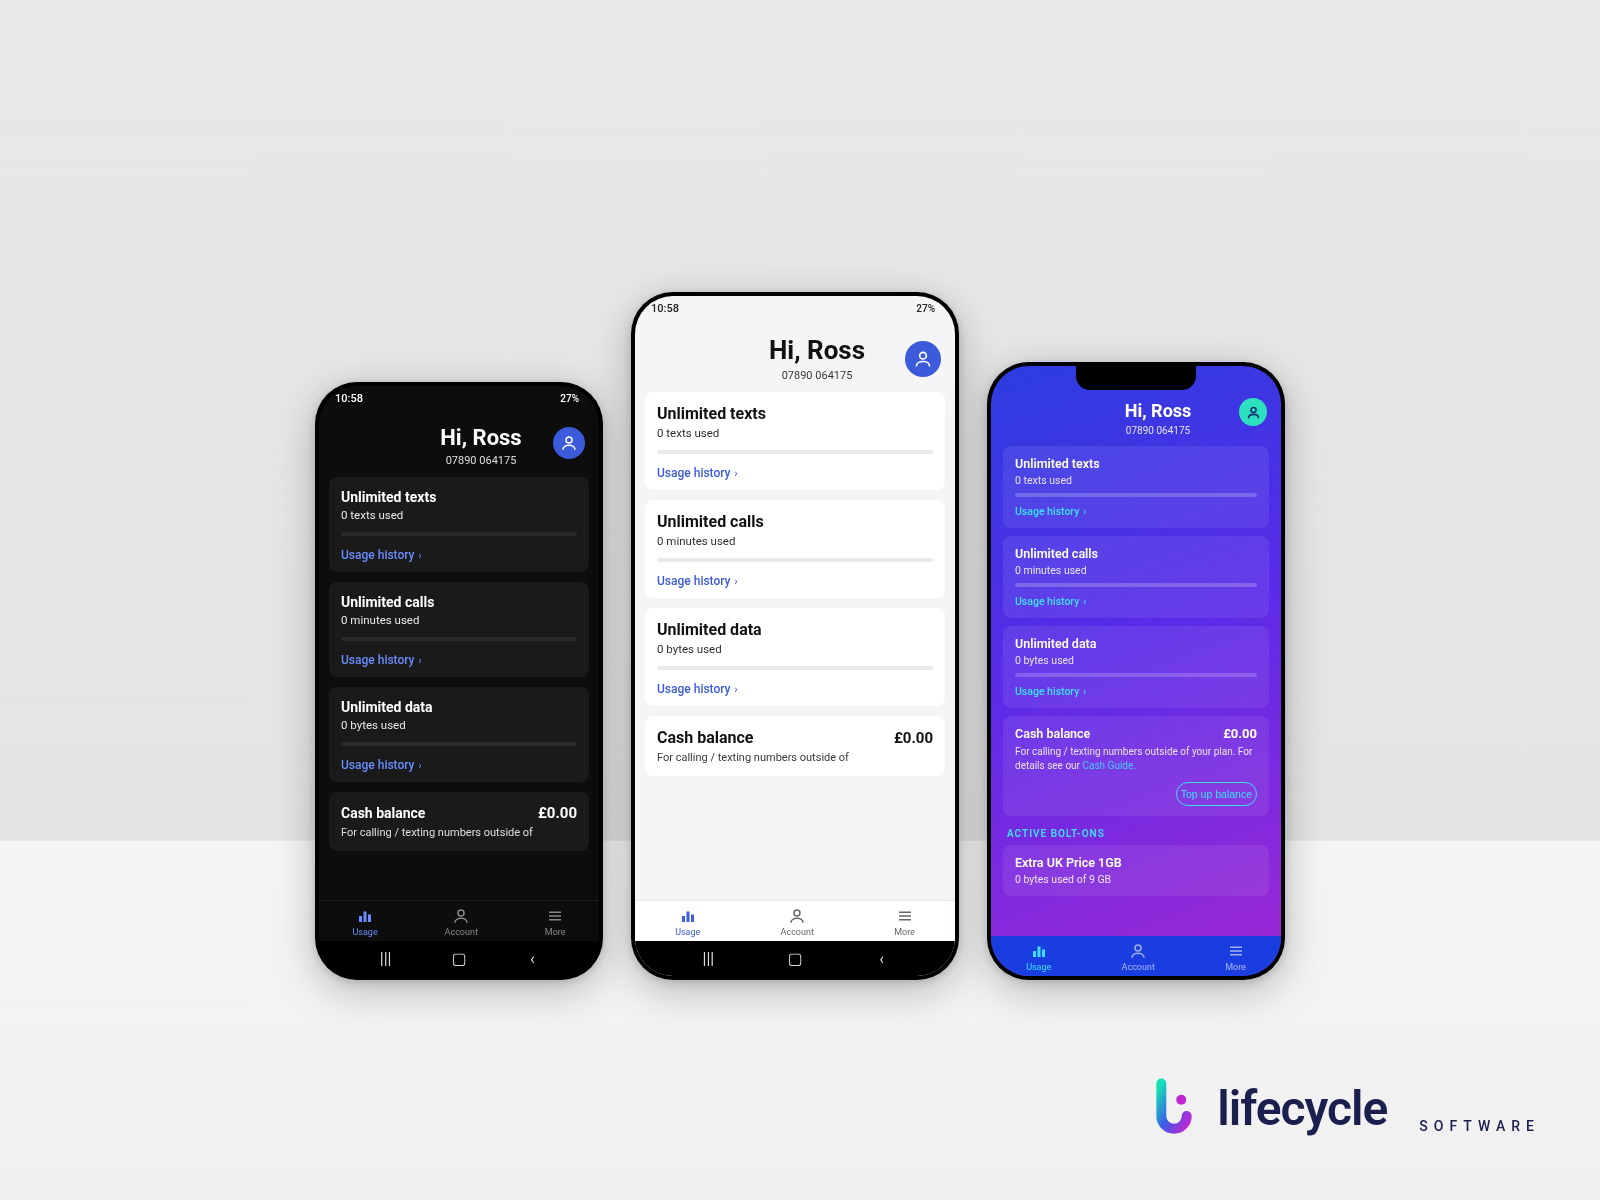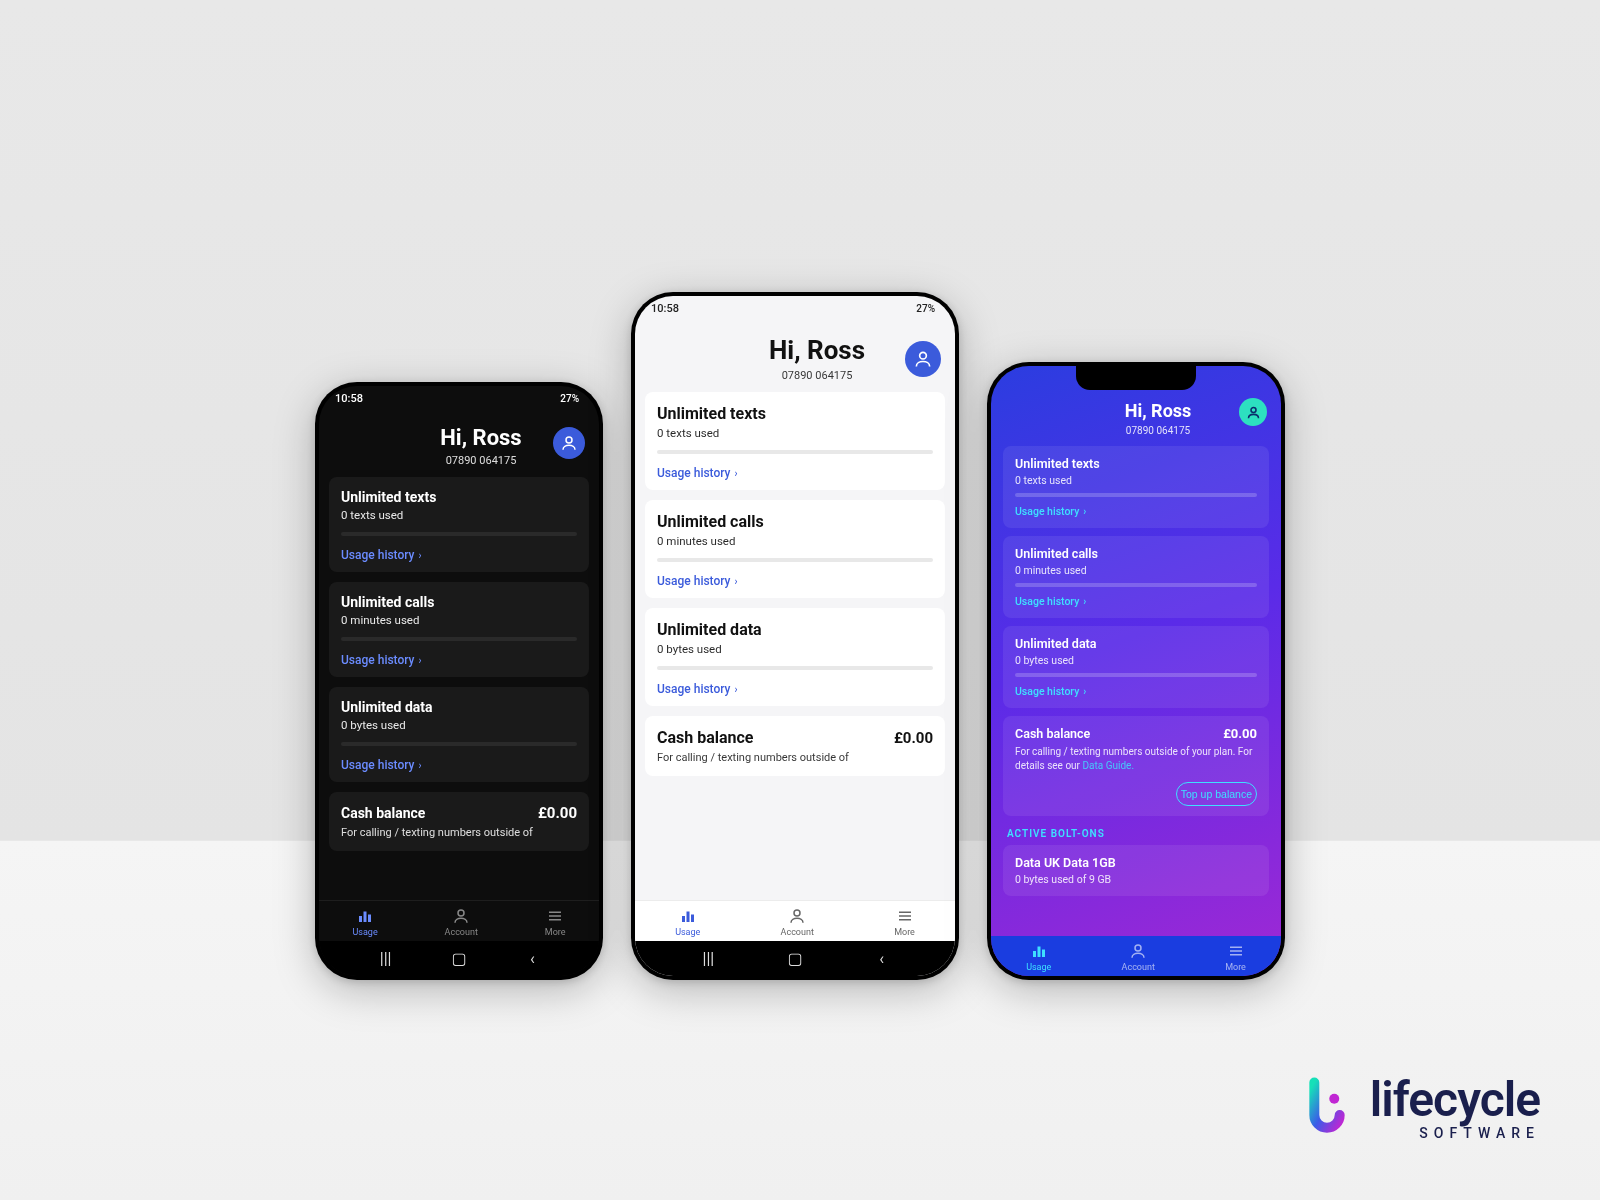--- a/index.html
+++ b/index.html
@@ -185,21 +185,21 @@
   
   .logo {
     position: absolute;
     right: 60px;
     bottom: 60px;
     display: flex;
     align-items: center;
     gap: 14px;
   }
   .logo-mark svg { width: 58px; height: 58px; }
-  .logo-text { display: flex; flex-direction: column; line-height: 1; text-align: center; }
+  .logo-text { display: flex; flex-direction: row; line-height: 1; text-align: center; }
   .logo-text .brand { font-size: 48px; font-weight: 600; color: #1a1f4d; letter-spacing: -1px; }
   .logo-text .tag { font-size: 14px; letter-spacing: 6px; color: #1a1f4d; align-self: flex-end; margin-top: 2px; font-weight: 500; margin-left: 32px; }
   .clearfix::after { content: ""; display: table; clear: both; }
 </style>
 </head>
 <body>
 
 <div class="surface-line"></div>
 <div class="scene">
 
@@ -463,27 +463,27 @@
               <span>Usage history</span>
               <span class="chev">›</span>
             </div>
           </div>
           <div class="card clearfix">
             <div class="bal-row">
               <div class="card-title">Cash balance</div>
               <div class="bal-amount">£0.00</div>
             </div>
             <div class="bal-desc">
-              <span>For calling / texting numbers outside of your plan. For details see our </span><span class="price-guide">Data Guide.</span>
+              <span>For calling / texting numbers outside of your plan. For details see our </span><span class="price-guide">Cash Guide.</span>
             </div>
             <button class="topup-btn">Top up balance</button>
           </div>
           <div class="section-label">ACTIVE BOLT-ONS</div>
           <div class="card">
-            <div class="card-title">Data UK Data 1GB</div>
+            <div class="card-title">Extra UK Price 1GB</div>
             <div class="card-sub">0 bytes used of 9 GB</div>
           </div>
         </div>
         <div class="tabs">
           <div class="tab active">
             <span class="tab-icon">
                 <svg viewBox="0 0 24 24" fill="currentColor">
                   <rect x="4" y="12" width="4" height="8"></rect>
                   <rect x="10" y="6" width="4" height="14"></rect>
                   <rect x="16" y="10" width="4" height="10"></rect>

